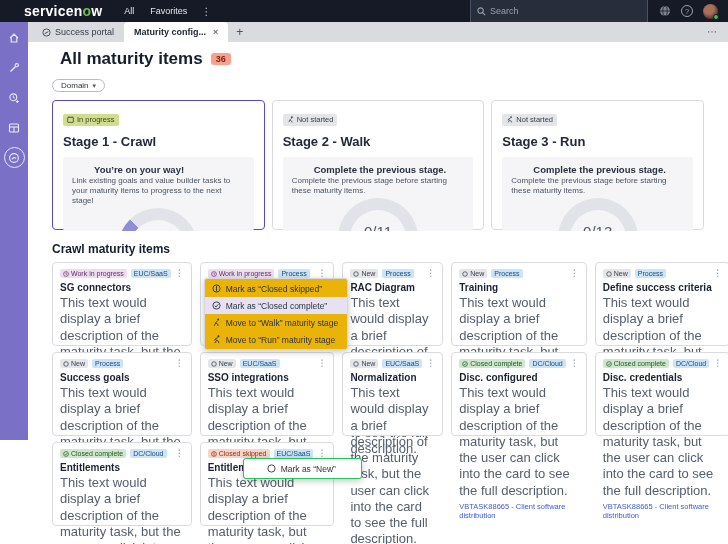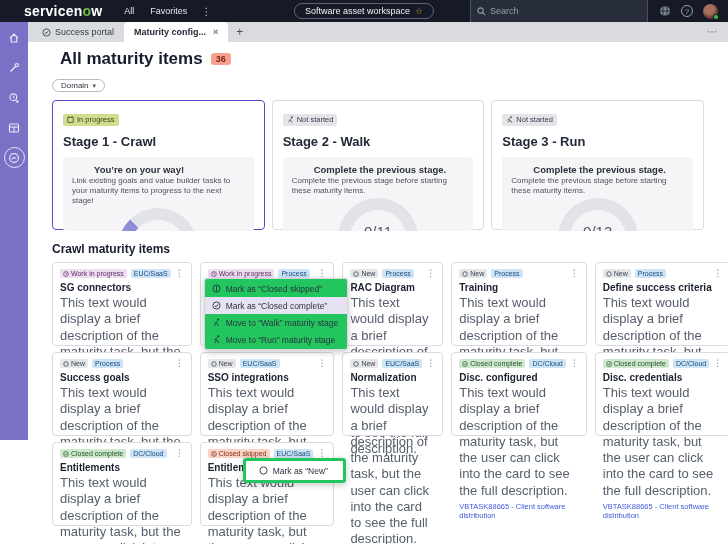--- a/index.html
+++ b/index.html
@@ -82,48 +82,44 @@
   .st-new { background:#e4e6e9; color:#3a414c; }
   .st-complete { background:#cfe8cd; color:#1e5226; }
   .st-skipped { background:#f8d3c8; color:#8a2f15; }
   .dom { background:#cde3f6; color:#174a7c; }
   .kebab { margin-left:auto; color:#6b7280; font-size:9px; cursor:pointer; line-height:1; }
   .mcard .t { font-size:10px; font-weight:bold; color:#1a2230; margin-top:4px; white-space:nowrap; overflow:hidden; }
   .mcard .d { font-size:13px; color:#555e6b; line-height:1.25; margin-top:2px; }
   .mcard .lnk { font-size:7.5px; color:#3f5bd7; line-height:1.25; margin-top:3px; cursor:pointer; }
 
   
-  .ctx-menu { position:absolute; left:3px; top:15px; background:#22c55e; border:1px solid #d5d7db; border-radius:3px;
+  .ctx-menu { position:absolute; left:3px; top:15px; background:#eab308; border:1px solid #d5d7db; border-radius:3px;
               box-shadow:0 2px 7px rgba(0,0,0,.22); z-index:6; padding:1px 0; width:max-content; }
   .ctx-item { display:flex; align-items:center; gap:5px; padding:3.5px 9px 3.5px 7px; font-size:8.5px; color:#2b3340;
               white-space:nowrap; cursor:pointer; }
   .ctx-item.hl { background:#e6e2f4; }
-  .mini-menu { position:absolute; left:42px; top:15px; background:#fff; border:3px solid #22c55e; border-radius:3px;
-               box-shadow:0 2px 7px rgba(0,0,0,.22); z-index:6; padding:1px 6px; width:max-content; }
+  .mini-menu { position:absolute; left:42px; top:15px; background:#fff; border:1px solid #22c55e; border-radius:3px;
+               box-shadow:0 2px 7px rgba(0,0,0,.22); z-index:6; padding:1px 16px; width:max-content; }
 
   svg { display:block; }
 </style>
 </head>
 <body>
 
 <div class="hdr">
   <div class="logo">
       <span>servicen</span>
       <span class="green-o">o</span>
       <span>w</span>
     </div>
   <div class="hdr-nav">
     <span class="nav-item">All</span>
     <span class="nav-item">Favorites</span>
   </div>
   <span class="hdr-kebab">⋮</span>
-  <div class="ws-pill">
-    <span>Software asset workspace</span>
-    <span class="star">☆</span>
-  </div>
   <div class="hdr-right">
     <div class="search-box">
       <span>
         <svg width="9" height="9" viewBox="0 0 10 10">
             <circle cx="4" cy="4" r="3" fill="none" stroke="#99a0ad" stroke-width="1.2"></circle>
             <line x1="6.3" y1="6.3" x2="9" y2="9" stroke="#99a0ad" stroke-width="1.2"></line>
           </svg>
       </span>
       <input type="text" placeholder="Search" style="">
     </div>

